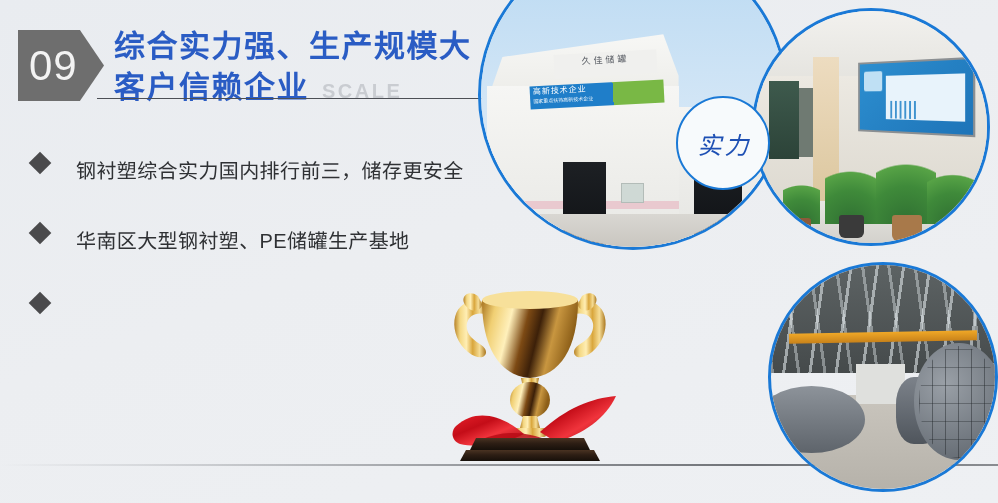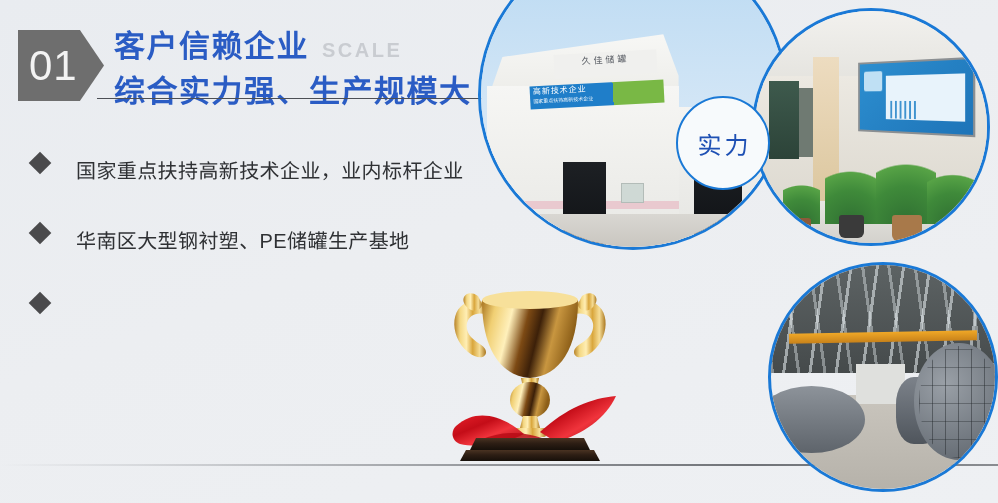--- a/index.html
+++ b/index.html
@@ -282,52 +282,53 @@
     border: 2px solid #1a79d6;
     color: #1e50b4;
     display: flex;
     align-items: center;
     justify-content: center;
     font-size: 24px;
     font-weight: 400;
     letter-spacing: 3px;
     text-indent: 3px;
     z-index: 5;
+    font-style: italic;
   }
   .b-strength { left: 676px; top: 96px;  width: 90px; height: 90px; }
   .b-honesty  { left: 746px; top: 206px; width: 90px; height: 90px; }
   .b-quality  { left: 690px; top: 316px; width: 90px; height: 90px; }
 
   
   .trophy { position: absolute; left: 420px; top: 248px; width: 220px; height: 215px; z-index: 6; }
 </style>
 </head>
 <body>
 
 <div id="banner">
 
   <div class="heading">
-    <div class="num-badge">01</div>
+    <div class="num-badge">09</div>
 
     <div class="title-wrap">
+      <div class="title-line">综合实力强、生产规模大</div>
       <div class="title-line title-line-2">
         <span>客户信赖企业</span>
         <span class="title-en">SCALE</span>
       </div>
-      <div class="title-line">综合实力强、生产规模大</div>
     </div>
   </div>
   <div class="title-rule"></div>
 
   <div class="bullets">
 
     <div class="bullet-row">
       <span class="bullet-mark"></span>
       <div class="bullet-text">
-        <span class="ln">国家重点扶持高新技术企业，业内标杆企业</span>
+        <span class="ln">钢衬塑综合实力国内排行前三，储存更安全</span>
       </div>
     </div>
 
     <div class="bullet-row">
       <span class="bullet-mark"></span>
       <div class="bullet-text">
         <span class="ln">华南区大型钢衬塑、PE储罐生产基地</span>
       </div>
     </div>
 

